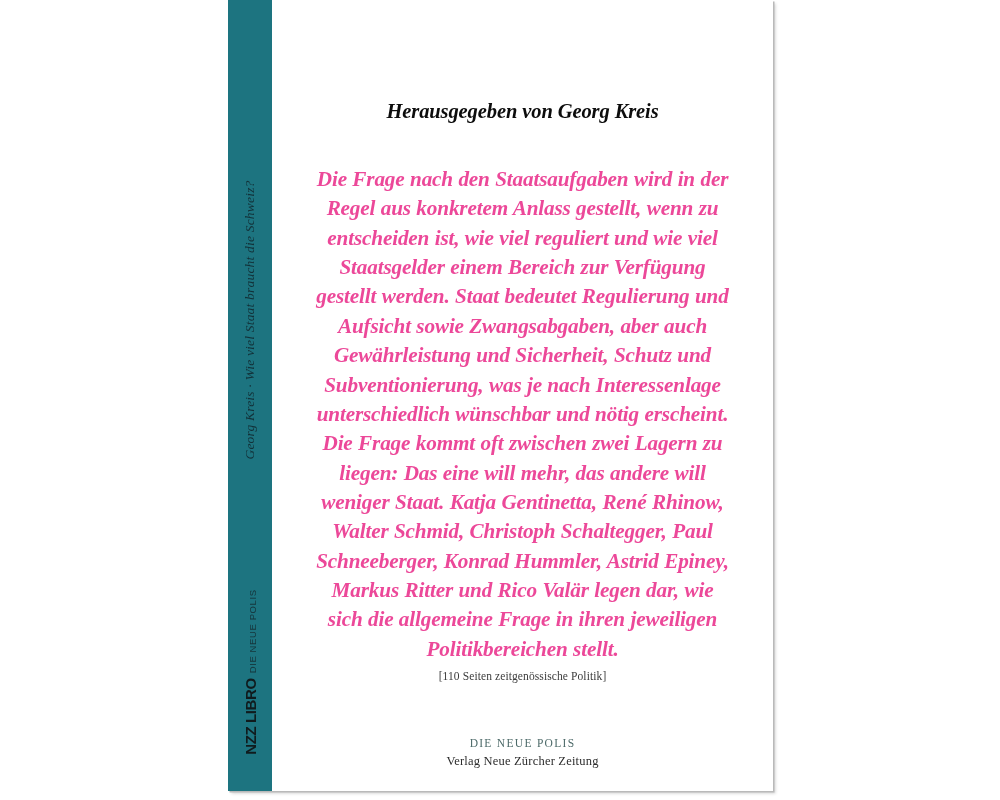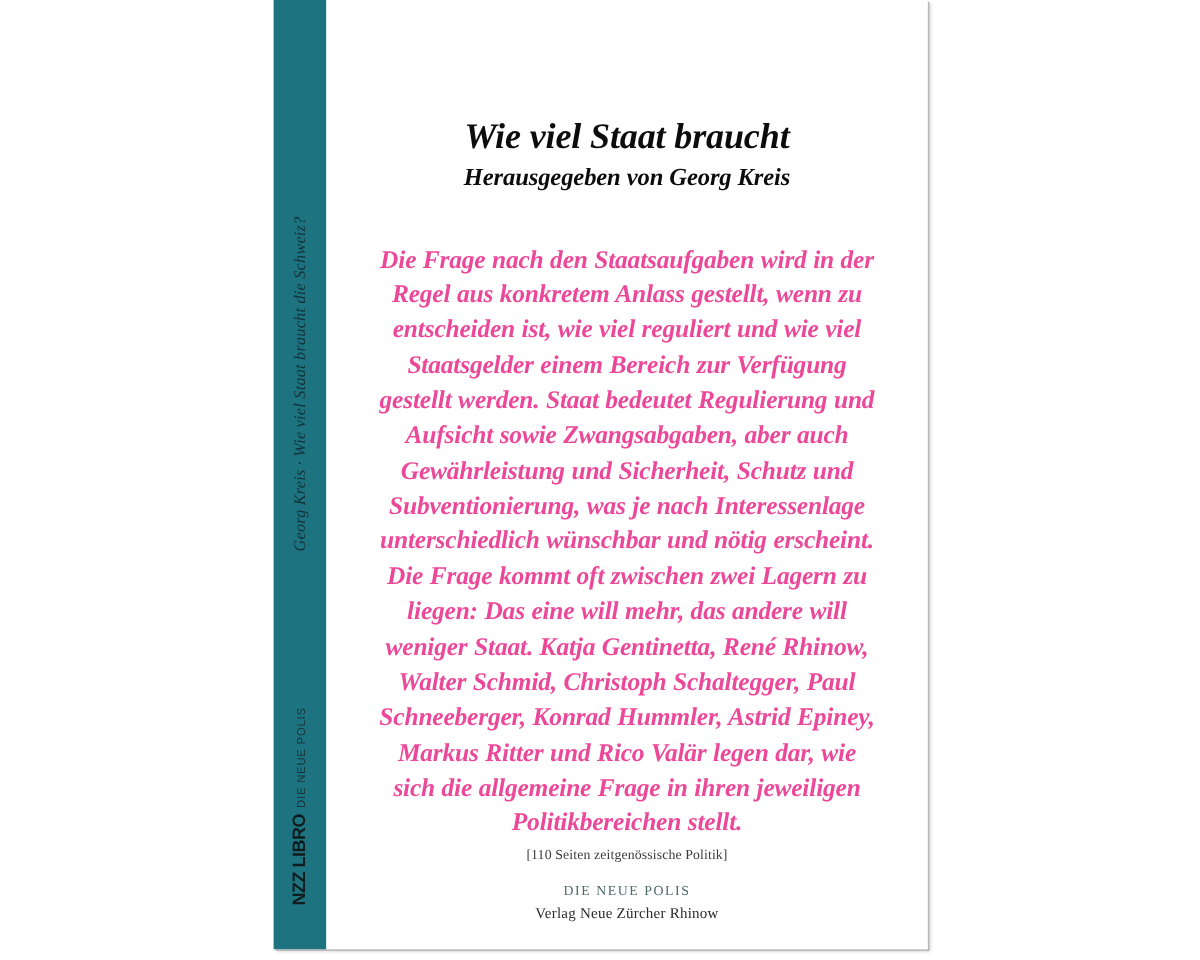--- a/index.html
+++ b/index.html
@@ -155,27 +155,26 @@
 
     <div class="spine-text" id="spine-imprint">
       <span id="spine-brand">NZZ LIBRO</span>
       <span id="spine-series">DIE NEUE POLIS</span>
     </div>
   </div>
 
   <div id="front-panel">
 
     <div id="title-block">
-      <div class="title-line">Wie viel Staat braucht</div>
       <div id="byline">Herausgegeben von Georg Kreis</div>
     </div>
 
     <div id="blurb">Die Frage nach den Staatsaufgaben wird in der Regel aus konkretem Anlass gestellt, wenn zu entscheiden ist, wie viel reguliert und wie viel Staatsgelder einem Bereich zur Verfügung gestellt werden. Staat bedeutet Regulierung und Aufsicht sowie Zwangsabgaben, aber auch Gewährleistung und Sicherheit, Schutz und Subventionierung, was je nach Interessenlage unterschiedlich wünschbar und nötig erscheint. Die Frage kommt oft zwischen zwei Lagern zu liegen: Das eine will mehr, das andere will weniger Staat. Katja Gentinetta, René Rhinow, Walter Schmid, Christoph Schaltegger, Paul Schneeberger, Konrad Hummler, Astrid Epiney, Markus Ritter und Rico Valär legen dar, wie sich die allgemeine Frage in ihren jeweiligen Politikbereichen stellt.</div>
 
     <div id="page-note">[110 Seiten zeitgenössische Politik]</div>
 
     <div id="footer">
       <div id="footer-series">DIE NEUE POLIS</div>
-      <div id="footer-publisher">Verlag Neue Zürcher Rhinow</div>
+      <div id="footer-publisher">Verlag Neue Zürcher Zeitung</div>
     </div>
 
   </div>
 </div>
 
 </body></html>

